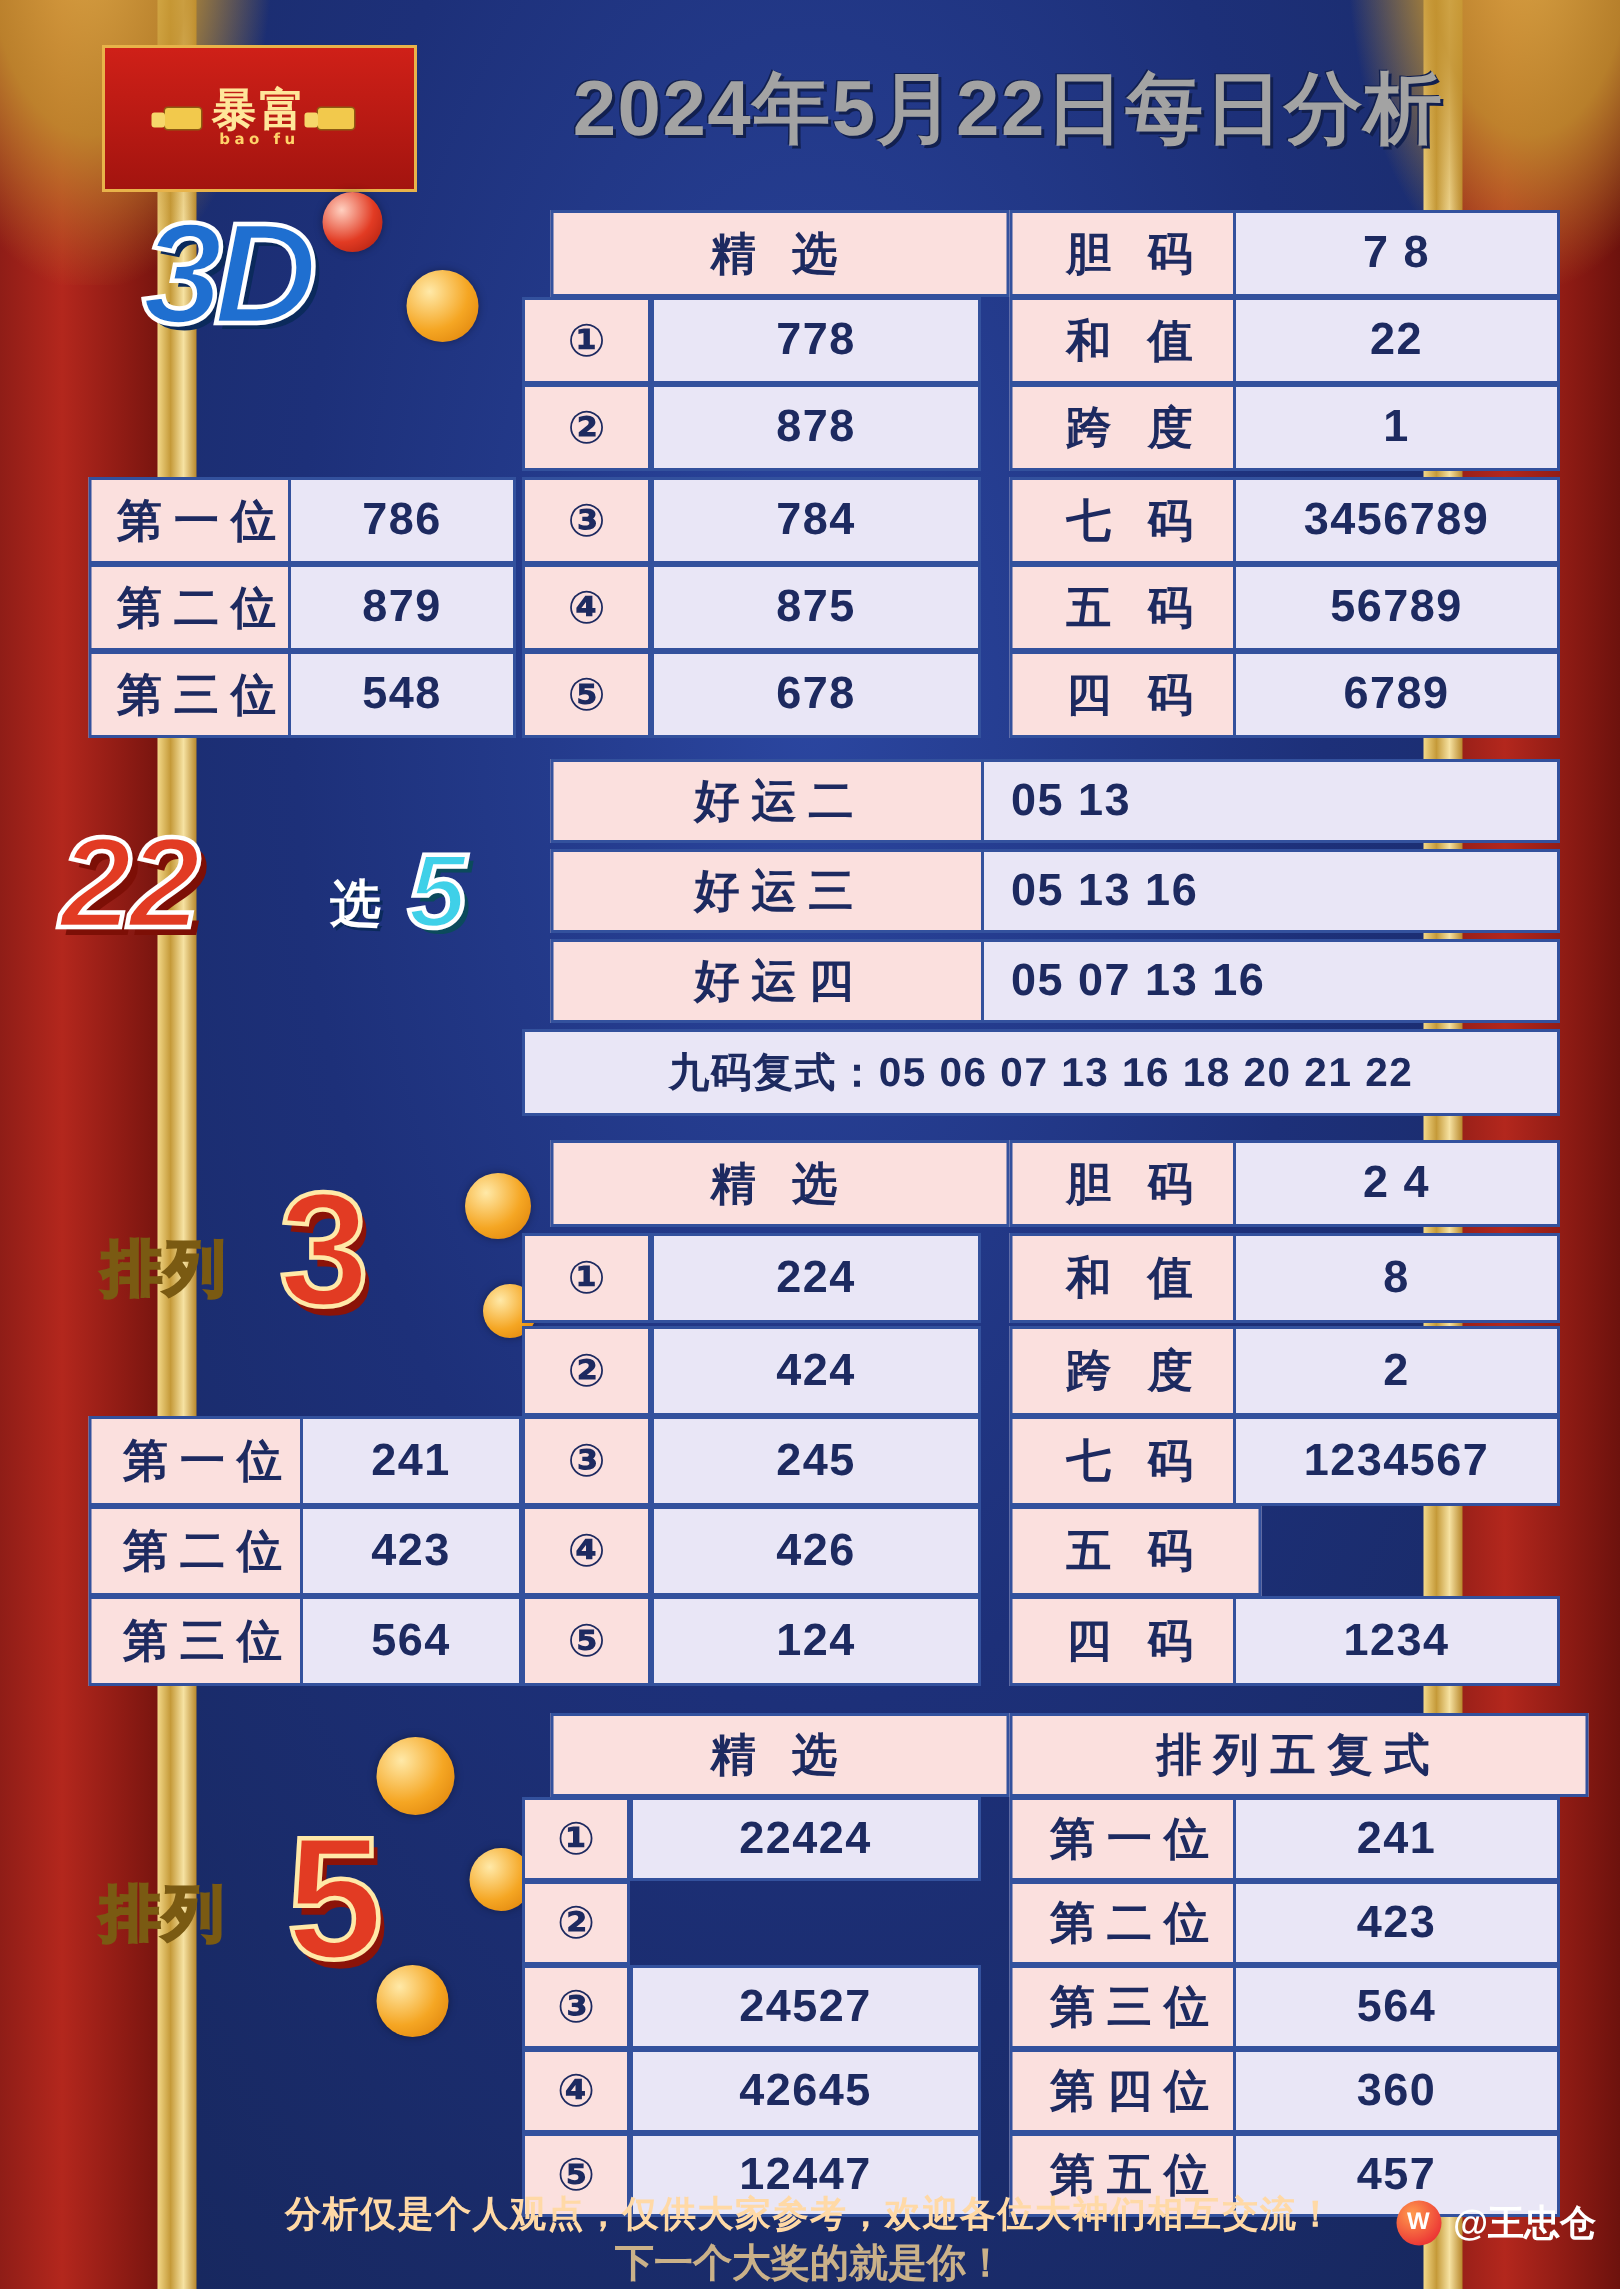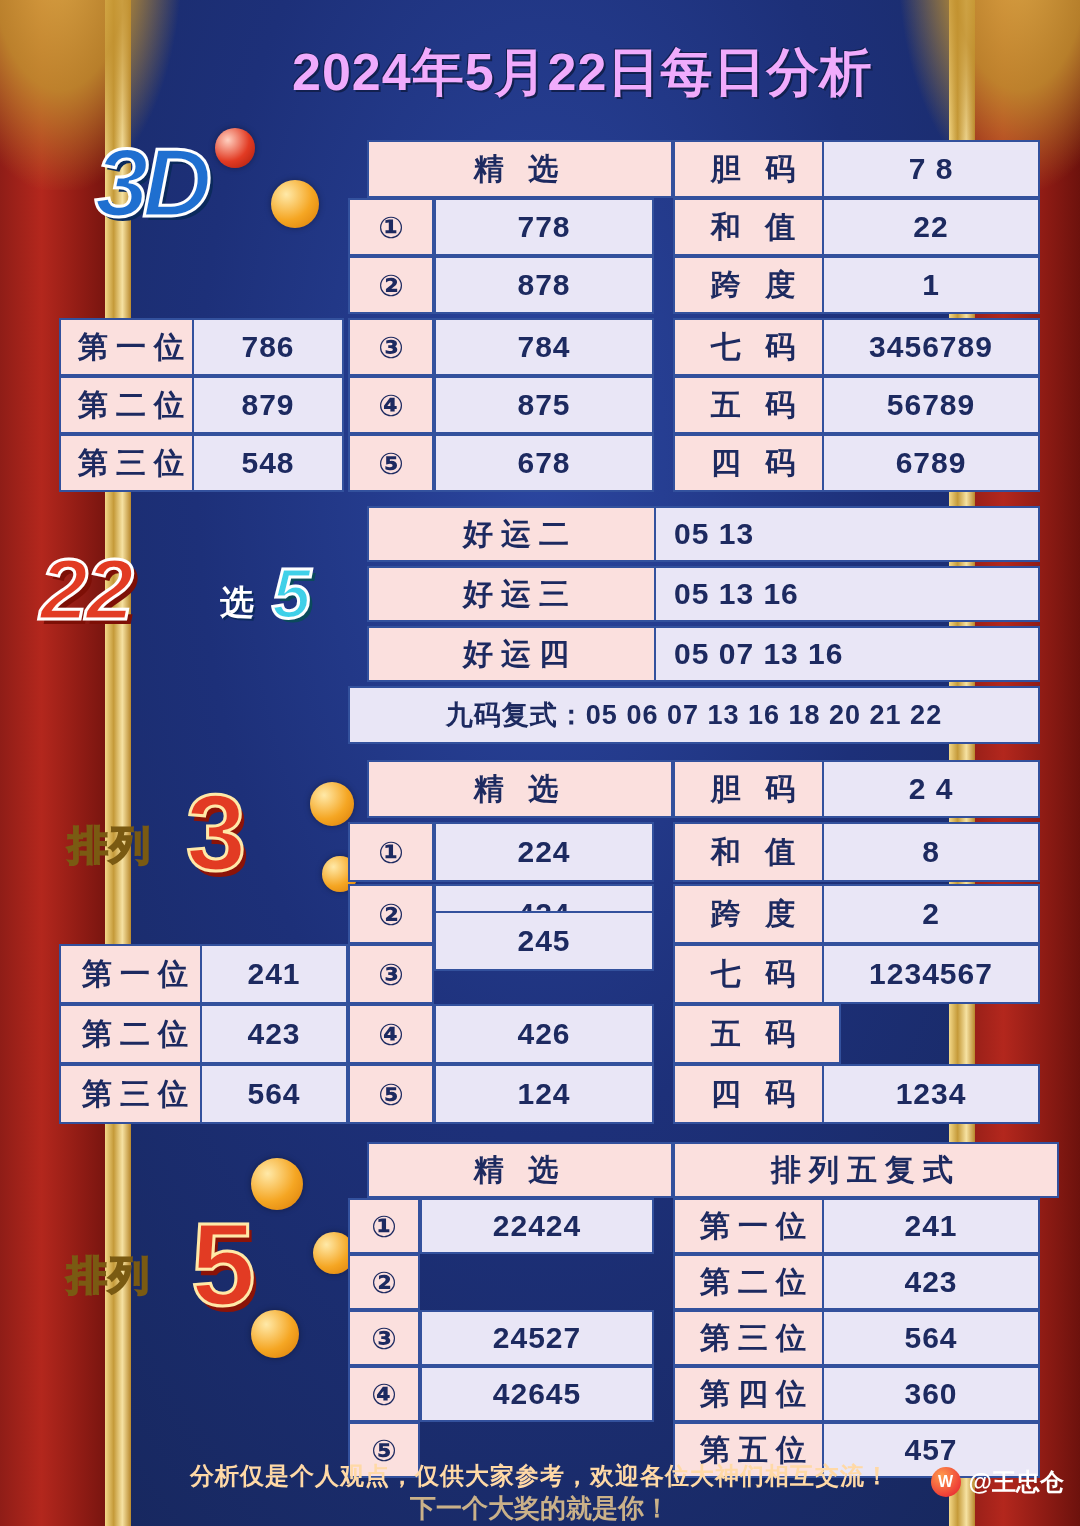--- a/index.html
+++ b/index.html
@@ -65,22 +65,22 @@
   .logo-text {
     color:#ffe79a; font-weight:bold; line-height:1;
     font-family:"DejaVu Sans","Liberation Sans",sans-serif;
     text-align:center;
   }
   .logo-text .big { font-size:30px; letter-spacing:2px; display:block; }
   .logo-text .small { font-size:10px; letter-spacing:3px; display:block; color:#ffd36a; }
 
   .title {
     position:absolute; left:292px; top:30px; width:760px;
-    color:#f0abfc; font-size:52px; font-weight:bold; letter-spacing:1px;
-    text-align:left;
+    color:#a3a3a3; font-size:52px; font-weight:bold; letter-spacing:1px;
+    text-align:center;
     text-shadow: 2px 2px 0 #12204f, -1px -1px 0 #12204f;
     white-space:nowrap;
   }
 
   
   .emblem { position:absolute; }
   .emblem-3d { left:95px; top:128px; width:230px; height:130px; }
   .emblem-3d .d3 {
     font-size:96px; font-weight:bold; font-style:italic;
     color:#1f6fd0; -webkit-text-stroke:3px #ffffff;
@@ -172,20 +172,30 @@
 <body>
 
 <div class="page">
   <div class="bg-base"></div>
   <div class="bg-left"></div>
   <div class="bg-right"></div>
   <div class="curtain l"></div>
   <div class="curtain r"></div>
 
   <div class="header">
+    <div class="logo-box">
+      <div class="logo-inner">
+        <span class="logo-cracker"></span>
+        <span class="logo-text">
+          <span class="big">暴富</span>
+          <span class="small">bao fu</span>
+        </span>
+        <span class="logo-cracker"></span>
+      </div>
+    </div>
     <div class="title">2024年5月22日每日分析</div>
   </div>
 
   <div class="emblem emblem-3d">
     <span class="d3">3D</span>
     <span class="ball red" style="left:120px; top:0px; width:40px; height:40px;"></span>
     <span class="ball" style="left:176px; top:52px; width:48px; height:48px;"></span>
   </div>
 
   <div class="cell lbl" style="left:40px; top:318px; width:152px; height:58px;">第一位</div>
@@ -260,21 +270,21 @@
   <div class="cell num alt" style="left:434px; top:822px; width:220px; height:60px;">224</div>
   <div class="cell lbl" style="left:654px; top:822px; width:168px; height:60px;">和 值</div>
   <div class="cell num alt" style="left:822px; top:822px; width:218px; height:60px;">8</div>
 
   <div class="cell circ" style="left:348px; top:884px; width:86px; height:60px;">②</div>
   <div class="cell num alt" style="left:434px; top:884px; width:220px; height:60px;">424</div>
   <div class="cell lbl" style="left:654px; top:884px; width:168px; height:60px;">跨 度</div>
   <div class="cell num alt" style="left:822px; top:884px; width:218px; height:60px;">2</div>
 
   <div class="cell circ" style="left:348px; top:944px; width:86px; height:60px;">③</div>
-  <div class="cell num alt" style="left:434px; top:911px; width:220px; height:60px;">245</div>
+  <div class="cell num alt" style="left:434px; top:944px; width:220px; height:60px;">245</div>
   <div class="cell lbl" style="left:654px; top:944px; width:168px; height:60px;">七 码</div>
   <div class="cell num alt" style="left:822px; top:944px; width:218px; height:60px;">1234567</div>
 
   <div class="cell circ" style="left:348px; top:1004px; width:86px; height:60px;">④</div>
   <div class="cell num alt" style="left:434px; top:1004px; width:220px; height:60px;">426</div>
   <div class="cell lbl" style="left:654px; top:1004px; width:168px; height:60px;">五 码</div>
 
   <div class="cell circ" style="left:348px; top:1064px; width:86px; height:60px;">⑤</div>
   <div class="cell num alt" style="left:434px; top:1064px; width:220px; height:60px;">124</div>
   <div class="cell lbl" style="left:654px; top:1064px; width:168px; height:60px;">四 码</div>
@@ -304,20 +314,21 @@
   <div class="cell num alt" style="left:420px; top:1310px; width:234px; height:56px;">24527</div>
   <div class="cell lbl" style="left:654px; top:1310px; width:168px; height:56px;">第三位</div>
   <div class="cell num alt" style="left:822px; top:1310px; width:218px; height:56px;">564</div>
 
   <div class="cell circ" style="left:348px; top:1366px; width:72px; height:56px;">④</div>
   <div class="cell num alt" style="left:420px; top:1366px; width:234px; height:56px;">42645</div>
   <div class="cell lbl" style="left:654px; top:1366px; width:168px; height:56px;">第四位</div>
   <div class="cell num alt" style="left:822px; top:1366px; width:218px; height:56px;">360</div>
 
   <div class="cell circ" style="left:348px; top:1422px; width:72px; height:56px;">⑤</div>
+  <div class="cell num alt" style="left:420px; top:1422px; width:234px; height:56px;">12447</div>
   <div class="cell lbl" style="left:654px; top:1422px; width:168px; height:56px;">第五位</div>
   <div class="cell num alt" style="left:822px; top:1422px; width:218px; height:56px;">457</div>
 
   <div class="footnote">分析仅是个人观点，仅供大家参考，欢迎各位大神们相互交流！</div>
   <div class="footnote2">下一个大奖的就是你！</div>
   <div class="watermark">
     <span class="wb-logo">W</span>
     <span>@王忠仓</span>
   </div>
 </div>

